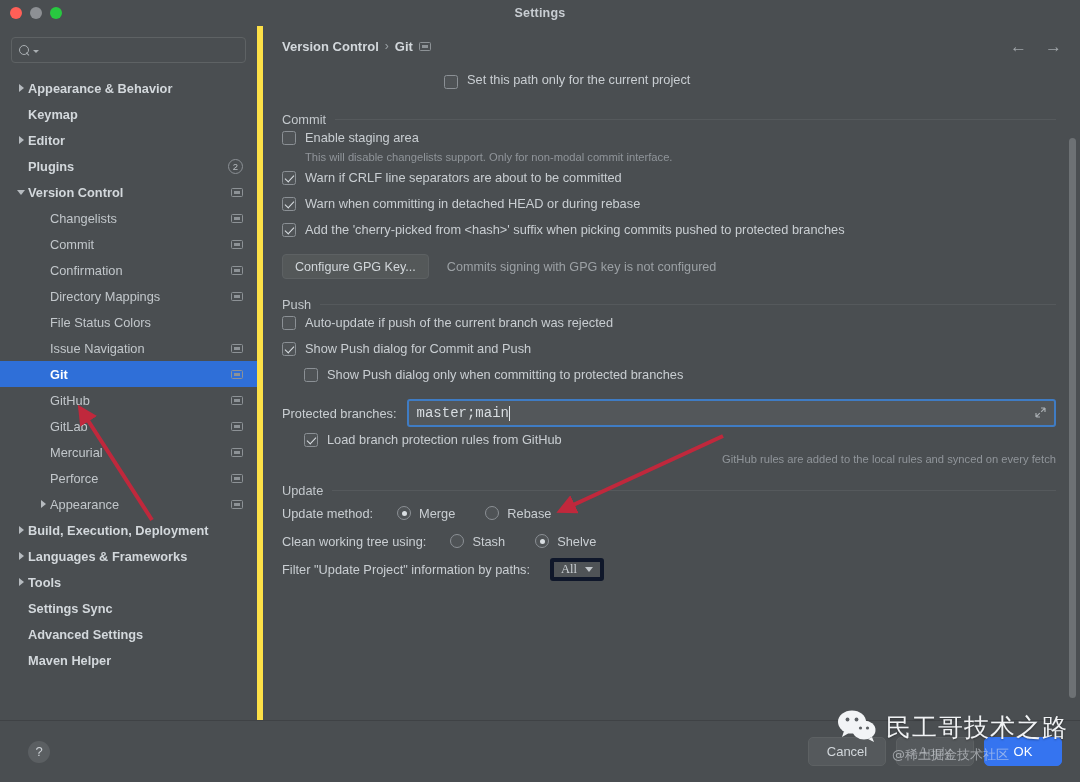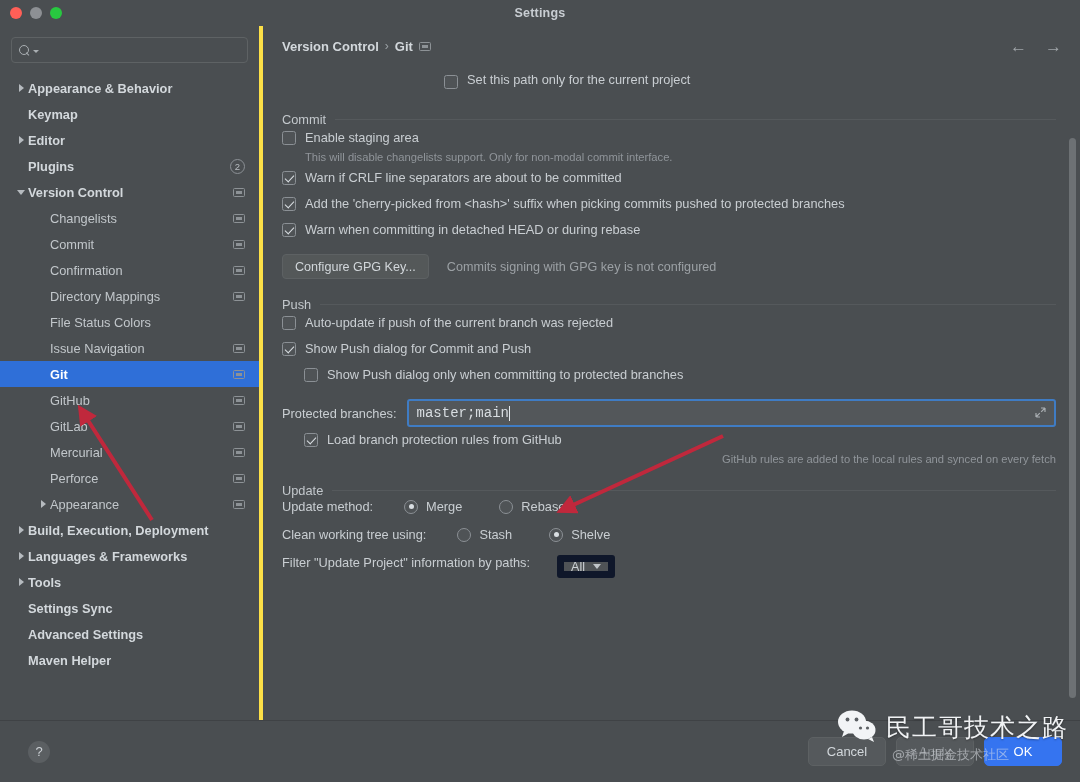--- a/index.html
+++ b/index.html
@@ -32,21 +32,21 @@
     font-size: 12.5px; font-weight: bold; color: #c8cdd2; letter-spacing: .2px;
   }
 
   
   .body { flex: 1; display: flex; min-height: 0; position: relative; }
 
   
   .sidebar {
     width: 263px; flex: 0 0 263px;
     background: #4a4e51;
-    border-right: 4px solid #fde047;
+    border-right: 6px solid #fde047;
     display: flex; flex-direction: column;
     padding-top: 8px;
     position: relative;
   }
   .searchwrap { padding: 3px 11px 10px 11px; }
   .searchbox {
     height: 26px; border: 1px solid #5e6264; border-radius: 4px;
     background: #4a4e51; display: flex; align-items: center;
     padding: 0 7px; gap: 3px;
   }
@@ -181,28 +181,28 @@
   .expand-icon { margin-left: auto; color: #a8adb1; font-size: 11px; line-height: 1; }
 
   .radio {
     width: 14px; height: 14px; flex: 0 0 14px; border-radius: 50%;
     border: 1px solid #8b9095; background: #4f5356; position: relative;
   }
   .radio.on::after {
     content: ""; position: absolute; left: 3.5px; top: 3.5px;
     width: 5px; height: 5px; border-radius: 50%; background: #d9dee2;
   }
-  .radiorow { display: flex; align-items: flex-start; height: 28px; gap: 15px; }
+  .radiorow { display: flex; align-items: center; height: 28px; gap: 8px; }
   .rlabel { font-size: 12.8px; color: #c9ced2; }
   .rgroup { display: flex; align-items: center; gap: 8px; margin-right: 22px; }
 
   .select {
-    height: 23px; min-width: 52px; border: 7px solid #0f172a; border-radius: 3px;
+    height: 23px; min-width: 52px; border: 4px solid #0f172a; border-radius: 3px;
     background: #4f5356; display: flex; align-items: center; gap: 8px;
-    padding: 0 7px; color: #cdd2d6; font-size: 12.5px;
+    padding: 0 7px; color: #cdd2d6; font-size: 12.5px; font-family: Liberation Serif, serif;
   }
   .caret-dn {
     width: 0; height: 0; border-left: 4px solid transparent;
     border-right: 4px solid transparent; border-top: 5px solid #c0c5c9;
   }
 
   
   .scrollbar {
     position: absolute; right: 4px; top: 72px; width: 7px; height: 640px;
   }
@@ -497,25 +497,25 @@
                 <span class="cb"></span>
                 <span class="opt-label">Enable staging area</span>
               </div>
               <div class="hint">This will disable changelists support. Only for non-modal commit interface.</div>
               <div class="opt">
                 <span class="cb on"></span>
                 <span class="opt-label">Warn if CRLF line separators are about to be committed</span>
               </div>
               <div class="opt">
                 <span class="cb on"></span>
-                <span class="opt-label">Add the 'cherry-picked from &lt;hash&gt;' suffix when picking commits pushed to protected branches</span>
+                <span class="opt-label">Warn when committing in detached HEAD or during rebase</span>
               </div>
               <div class="opt">
                 <span class="cb on"></span>
-                <span class="opt-label">Warn when committing in detached HEAD or during rebase</span>
+                <span class="opt-label">Add the 'cherry-picked from &lt;hash&gt;' suffix when picking commits pushed to protected branches</span>
               </div>
             </div>
           <div class="btnrow">
             <button class="btn">Configure GPG Key...</button>
             <span class="side-note">Commits signing with GPG key is not configured</span>
           </div>
         </div>
 
         <div class="section">
           <div class="section-head">

